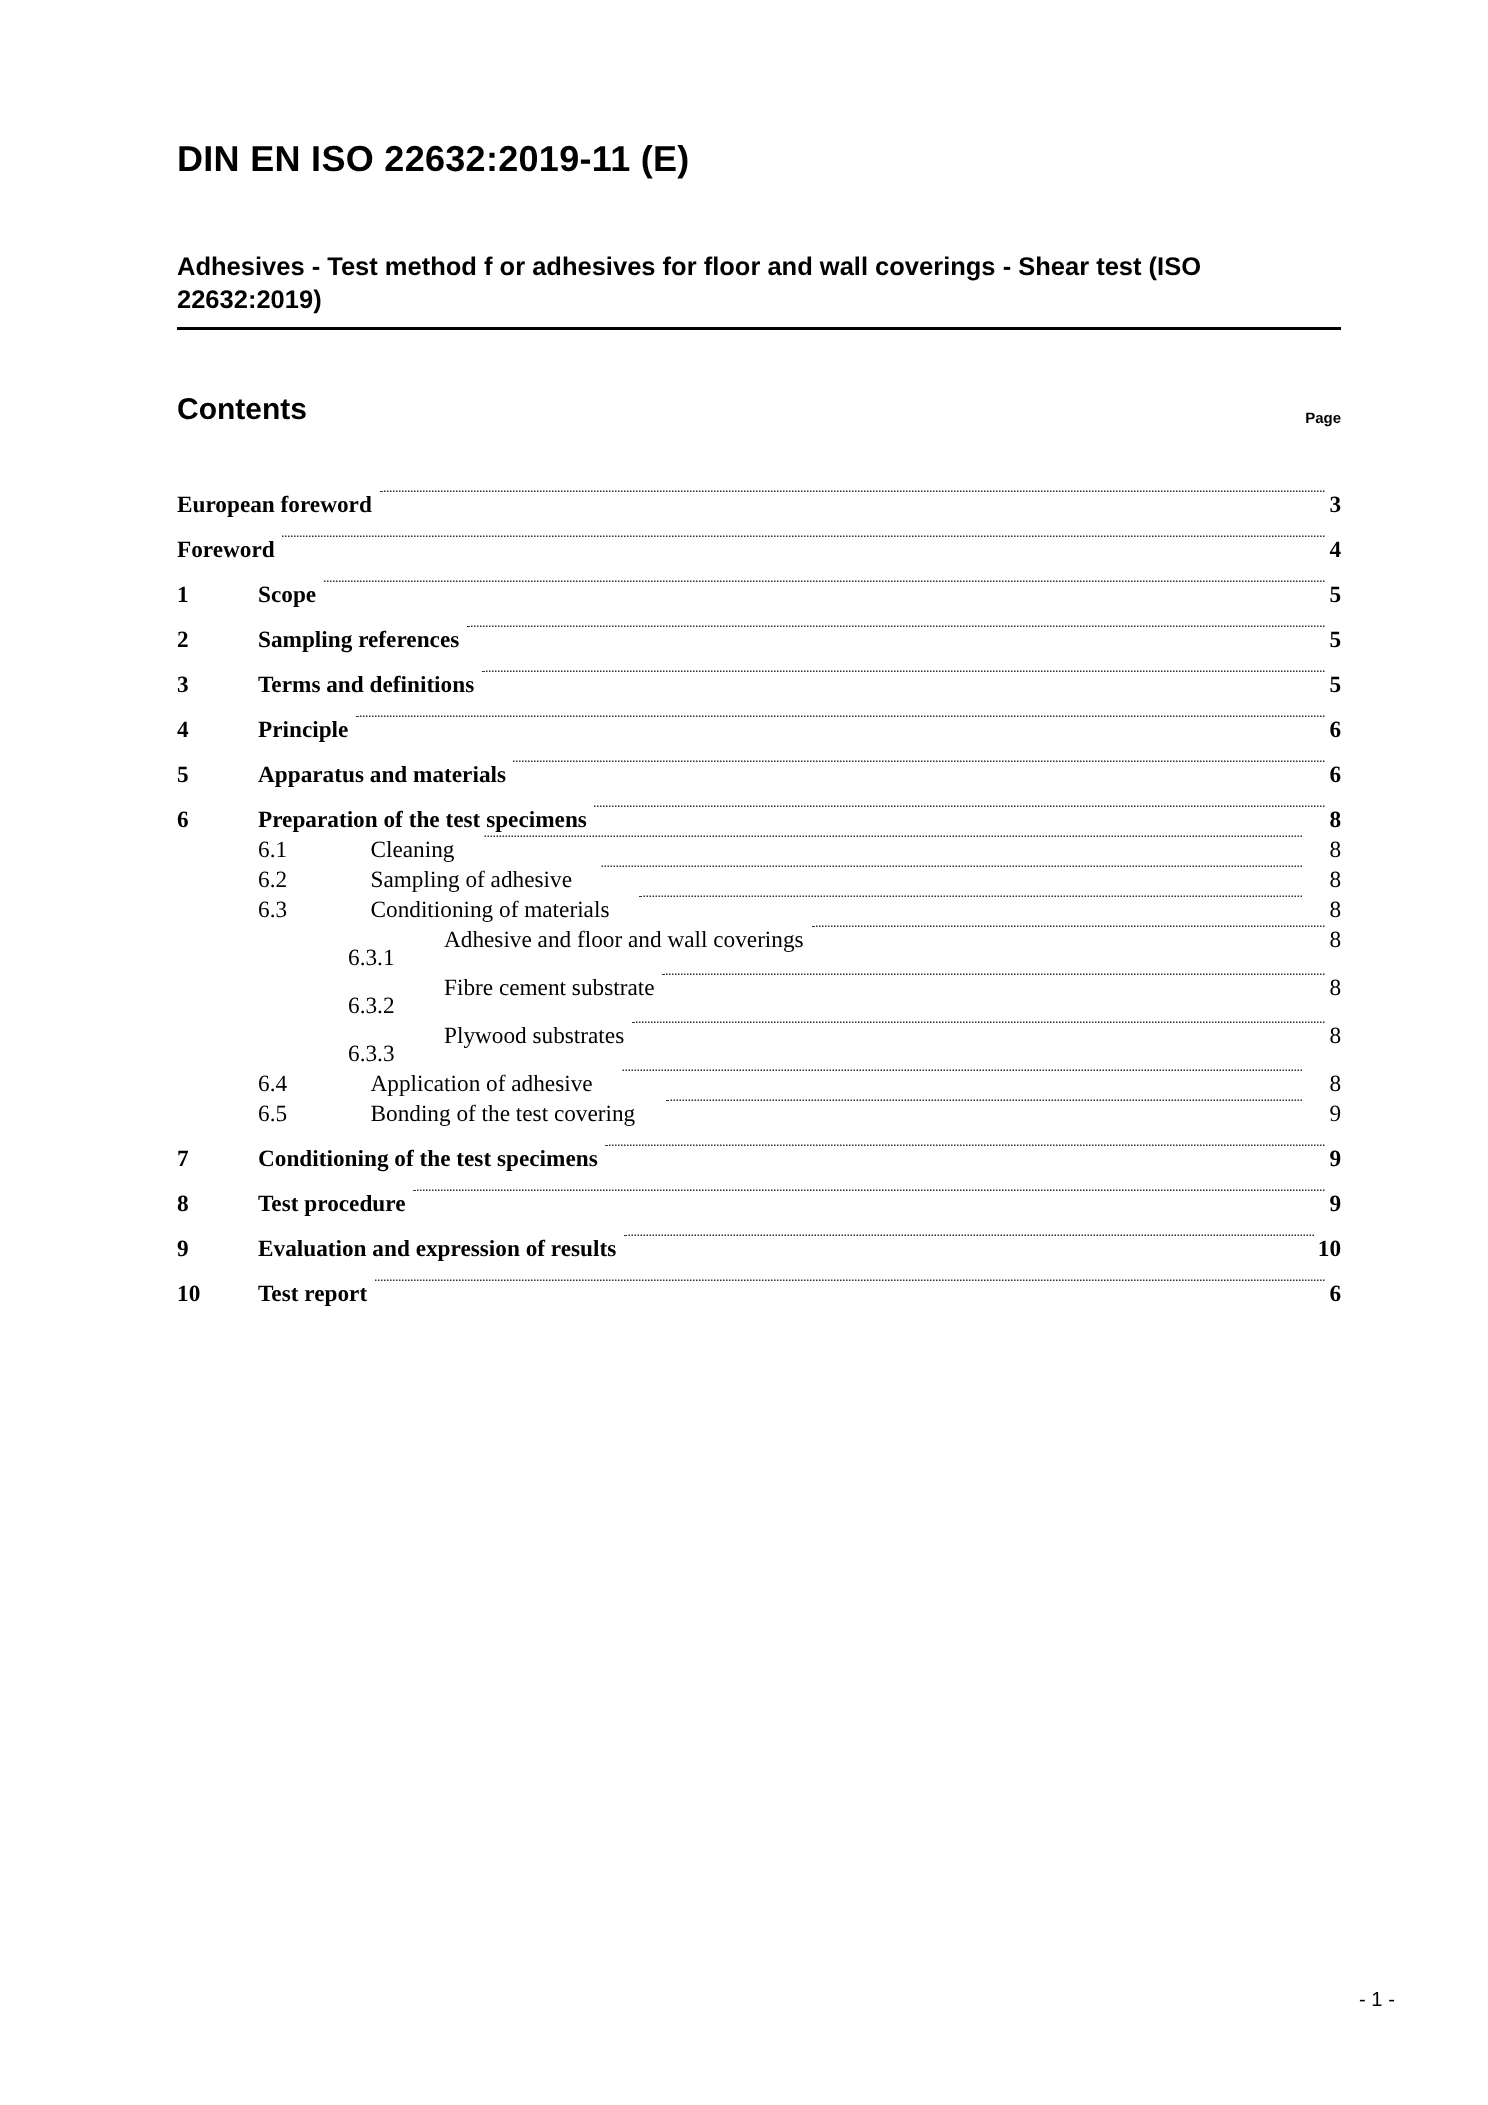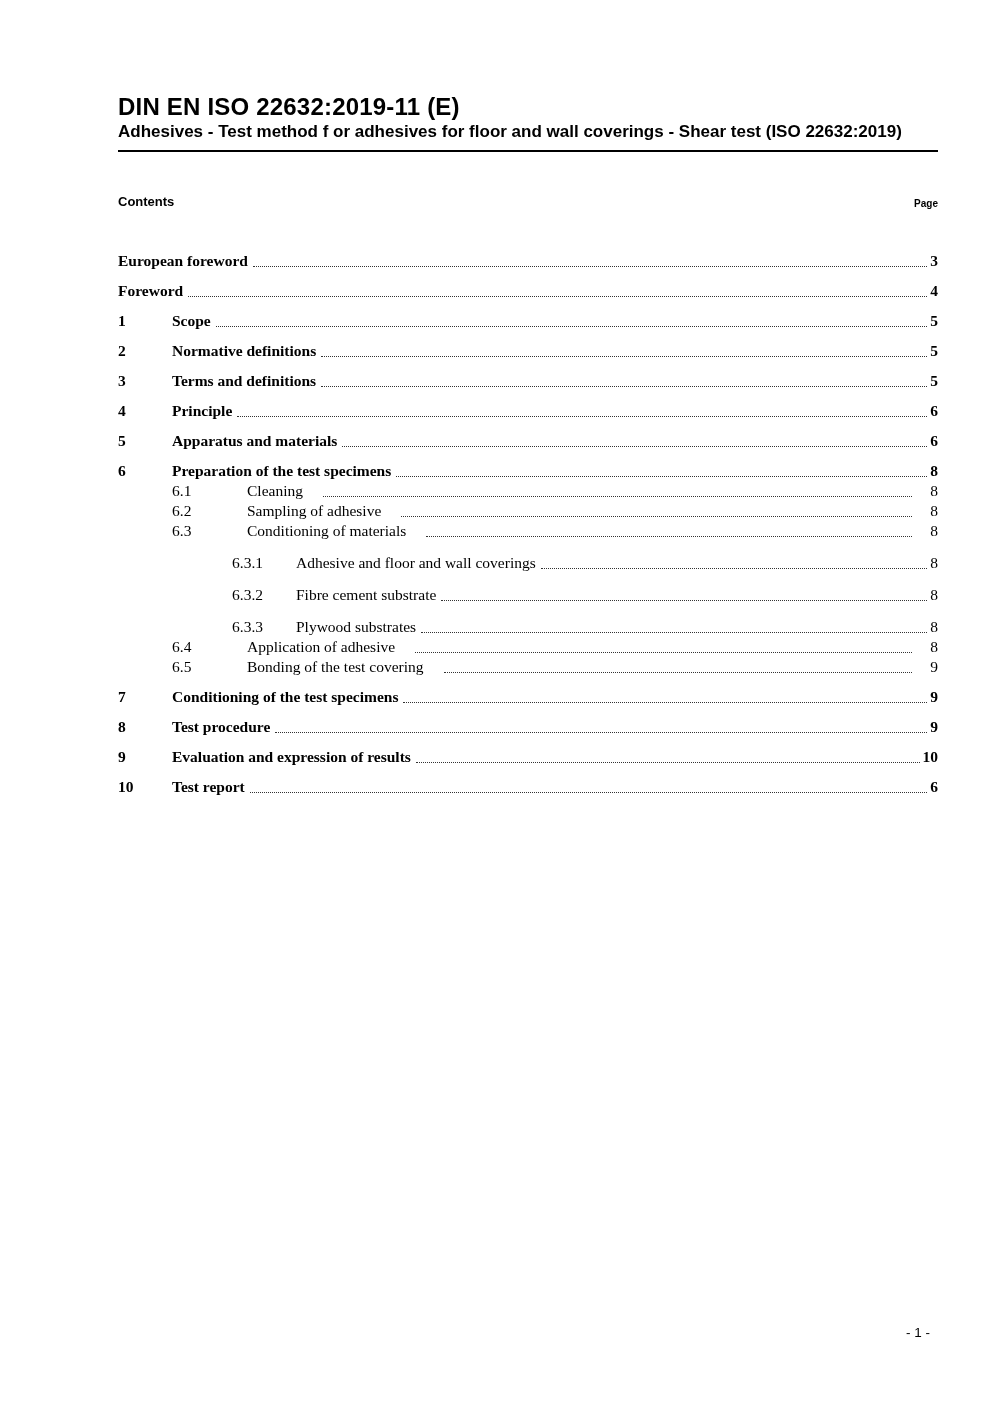--- a/index.html
+++ b/index.html
@@ -8,59 +8,60 @@
     width: 992px;
     height: 1403px;
     font-family: "Liberation Serif", serif;
     color: #000;
     position: relative;
   }
   .page {
     position: relative;
     width: 992px;
     height: 1395px;
-    padding: 93px 54px 0 118px;
+    padding: 93px 98px 0 118px;
     background: #fff;
   }
   .doc-title {
     font-family: "Liberation Sans", sans-serif;
     font-weight: bold;
     font-size: 24px;
     letter-spacing: 0.2px;
   }
   .doc-subtitle {
     font-family: "Liberation Sans", sans-serif;
     font-weight: bold;
     font-size: 17px;
     line-height: 1.3;
+    margin-top: 46px;
     padding-bottom: 7px;
     border-bottom: 2px solid #000;
   }
   .contents-bar {
     display: flex;
     justify-content: space-between;
     align-items: flex-end;
     margin-top: 42px;
   }
   .contents-heading {
     font-family: "Liberation Sans", sans-serif;
     font-weight: bold;
-    font-size: 13px;
+    font-size: 20px;
   }
   .page-col-label {
     font-family: "Liberation Sans", sans-serif;
     font-weight: bold;
     font-size: 10px;
   }
   .toc {
     margin-top: 42px;
   }
   .toc-row {
     display: flex;
-    align-items: flex-end;
+    align-items: flex-start;
     line-height: 20px;
     font-size: 15.5px;
     cursor: pointer;
   }
   .toc-row.bold { font-weight: bold; }
   .toc-row.level0 { margin-top: 10px; }
   .toc-row.level0 .toc-num { width: 54px; flex: none; }
   .toc-row.level1 { padding-left: 54px; gap: 15px; }
   .toc-row.level1 .toc-num { width: 60px; flex: none; }
   .toc-row.level2 { padding-left: 114px; }
@@ -108,21 +109,21 @@
         <span class="toc-page">4</span>
       </div>
       <div class="toc-row level0 bold">
         <span class="toc-num">1</span>
         <span class="toc-label">Scope</span>
         <span class="toc-dots"></span>
         <span class="toc-page">5</span>
       </div>
       <div class="toc-row level0 bold">
         <span class="toc-num">2</span>
-        <span class="toc-label">Normative definitions</span>
+        <span class="toc-label">Sampling references</span>
         <span class="toc-dots"></span>
         <span class="toc-page">5</span>
       </div>
       <div class="toc-row level0 bold">
         <span class="toc-num">3</span>
         <span class="toc-label">Terms and definitions</span>
         <span class="toc-dots"></span>
         <span class="toc-page">5</span>
       </div>
       <div class="toc-row level0 bold">

